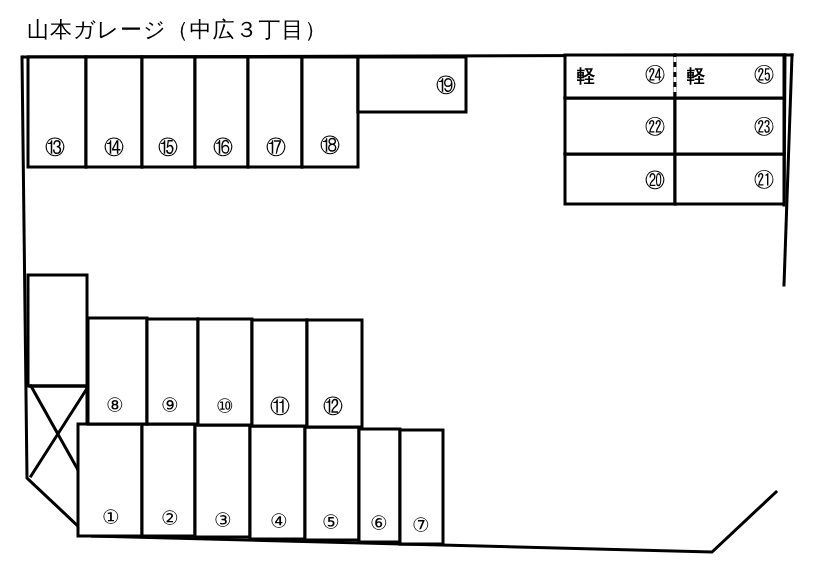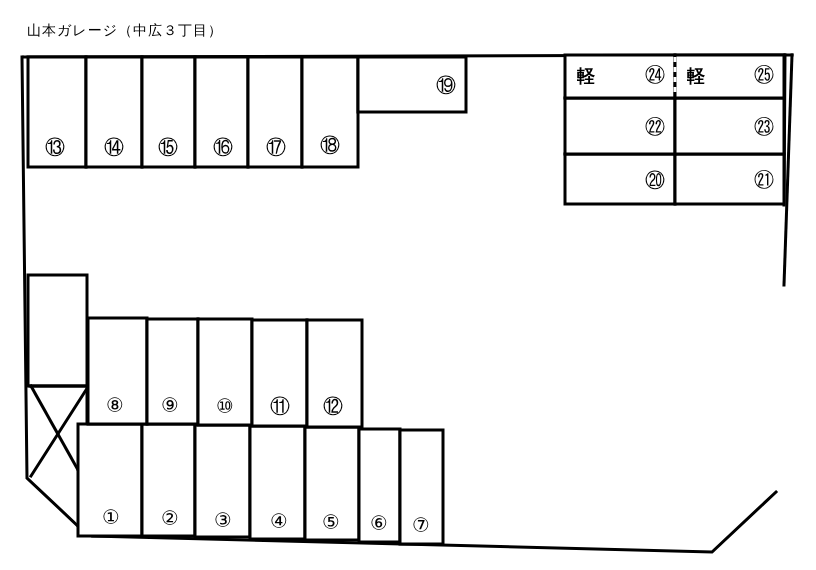--- a/index.html
+++ b/index.html
@@ -1,18 +1,18 @@
 <!DOCTYPE html>
 <html><head>
 <meta charset="utf-8">
 <style>
   html, body { margin: 0; padding: 0; background: #ffffff; }
   body { width: 816px; height: 570px; position: relative; overflow: hidden;
          font-family: "DejaVu Sans", sans-serif; color: #000; }
-  #title { position: absolute; left: 27px; top: 15px; font-size: 14px;
+  #title { position: absolute; left: 27px; top: 15px; font-size: 22px;
            letter-spacing: 1px; line-height: 30px; white-space: nowrap; }
   svg { position: absolute; left: 0; top: 0; }
   .line { stroke: #000; stroke-width: 3; fill: none; stroke-linecap: square; }
   .slot { fill: #fff; stroke: #000; stroke-width: 3; cursor: pointer; }
   .num { font-family: "DejaVu Sans", sans-serif; font-size: 20px; text-anchor: middle;
          dominant-baseline: central; }
   .kei { font-family: "DejaVu Sans", sans-serif; font-size: 18px; font-weight: bold;
          dominant-baseline: central; }
 </style>
 </head>

